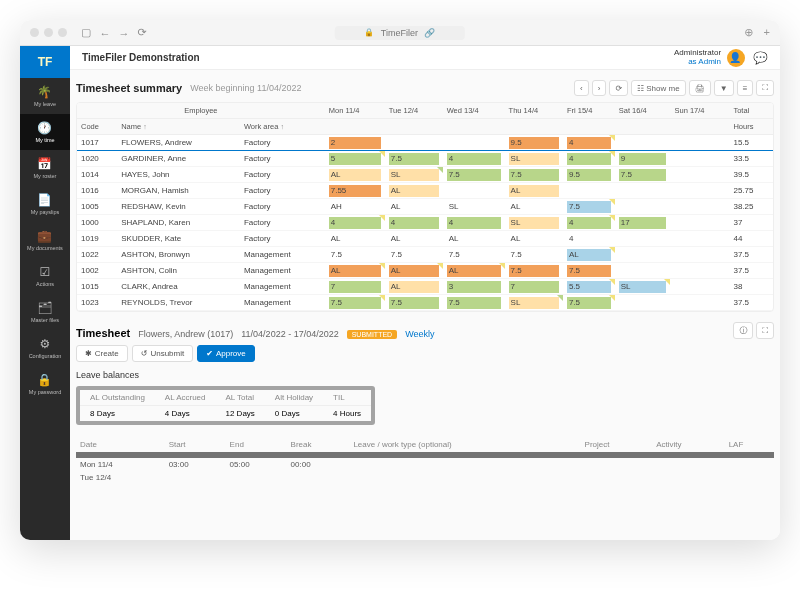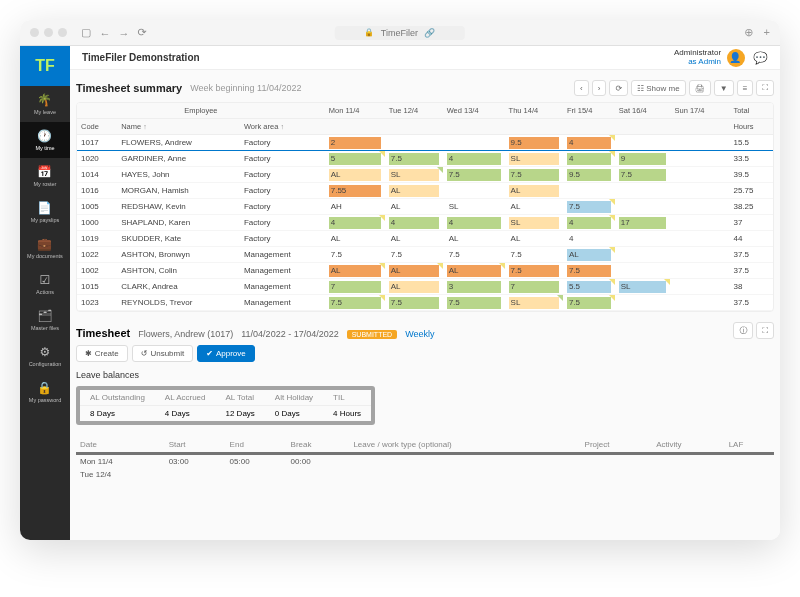--- a/index.html
+++ b/index.html
@@ -8,21 +8,21 @@
 .titlebar { height: 26px; background: #f5f5f5; display: flex; align-items: center; padding: 0 10px; border-bottom: 1px solid #e0e0e0; position: relative; }
 .traffic { display: flex; gap: 5px; }
 .traffic span { width: 9px; height: 9px; border-radius: 50%; background: #ddd; }
 .tb-icons { display: flex; gap: 8px; margin-left: 14px; color: #888; font-size: 11px; }
 .tb-icons span { cursor: default; }
 .url-box { position: absolute; left: 50%; transform: translateX(-50%); background: #efefef; border-radius: 4px; padding: 2px 30px; font-size: 9px; color: #777; display: flex; align-items: center; gap: 6px; }
 .url-box .lock { font-size: 8px; }
 .tb-right { margin-left: auto; display: flex; gap: 10px; font-size: 11px; color: #999; }
 .shell { flex: 1; display: flex; overflow: hidden; }
 .sidebar { width: 50px; background: #2a2a2a; color: #bbb; display: flex; flex-direction: column; }
-.sidebar .logo { height: 40px; background: #0077cc; color: #bef264; display: flex; align-items: center; justify-content: center; font-weight: bold; font-size: 16px; }
+.sidebar .logo { height: 32px; background: #0077cc; color: #fef9c3; display: flex; align-items: center; justify-content: center; font-weight: bold; font-size: 12px; }
 .nav-item { display: flex; flex-direction: column; align-items: center; justify-content: center; padding: 7px 0; font-size: 5.5px; cursor: pointer; gap: 2px; }
 .nav-item.active { background: #111; color: #fff; }
 .nav-item .ico { font-size: 12px; }
 .main { flex: 1; display: flex; flex-direction: column; overflow: auto; background: #fafafa; }
 .topbar { height: 24px; background: #fff; border-bottom: 1px solid #eee; display: flex; align-items: center; padding: 0 12px; font-size: 10px; color: #333; }
 .topbar .app-title { font-weight: 600; }
 .topbar .user { margin-left: auto; text-align: right; font-size: 8px; line-height: 1.1; }
 .topbar .user .role { color: #0077cc; }
 .avatar { width: 18px; height: 18px; border-radius: 50%; background: #f5a623; margin-left: 6px; display: flex; align-items: center; justify-content: center; color: #fff; font-size: 10px; }
 .topbar .chat { margin-left: 8px; color: #888; font-size: 12px; }
@@ -56,21 +56,21 @@
 .actions { display: flex; gap: 4px; margin-bottom: 8px; }
 .actions button { border: 1px solid #ddd; background: #fff; border-radius: 3px; padding: 3px 8px; font-size: 8px; color: #555; cursor: pointer; display: flex; align-items: center; gap: 3px; }
 .actions button.primary { background: #0077cc; border-color: #0077cc; color: #fff; }
 .balances { font-size: 9px; color: #333; margin-bottom: 6px; }
 .bal-table { border: 4px solid #a3a3a3; border-radius: 3px; display: inline-block; }
 .bal-table table { border-collapse: collapse; font-size: 8px; }
 .bal-table th, .bal-table td { padding: 3px 10px; text-align: left; }
 .bal-table th { color: #888; font-weight: 400; border-bottom: 1px solid #eee; }
 .entries { margin-top: 8px; }
 .entries table { width: 100%; border-collapse: collapse; font-size: 8px; }
-.entries th { text-align: left; padding: 3px 4px; color: #888; font-weight: 400; border-bottom: 3px solid #737373; }
+.entries th { text-align: left; padding: 3px 4px; color: #888; font-weight: 400; border-bottom: 6px solid #737373; }
 .entries td { padding: 2px 4px; color: #555; }
 td.daycell { position: relative; padding: 0; }
 td.daycell .cell { position: relative; z-index: 1; min-height: 12px; line-height: 12px; }
 td.daycell .corner { position: absolute; top: 0; right: 0; width: 0; height: 0; border-left: 6px solid transparent; border-top: 6px solid; z-index: 2; }
 </style>
 </head>
 <body>
 
 <div class="window">
   <div class="titlebar">

